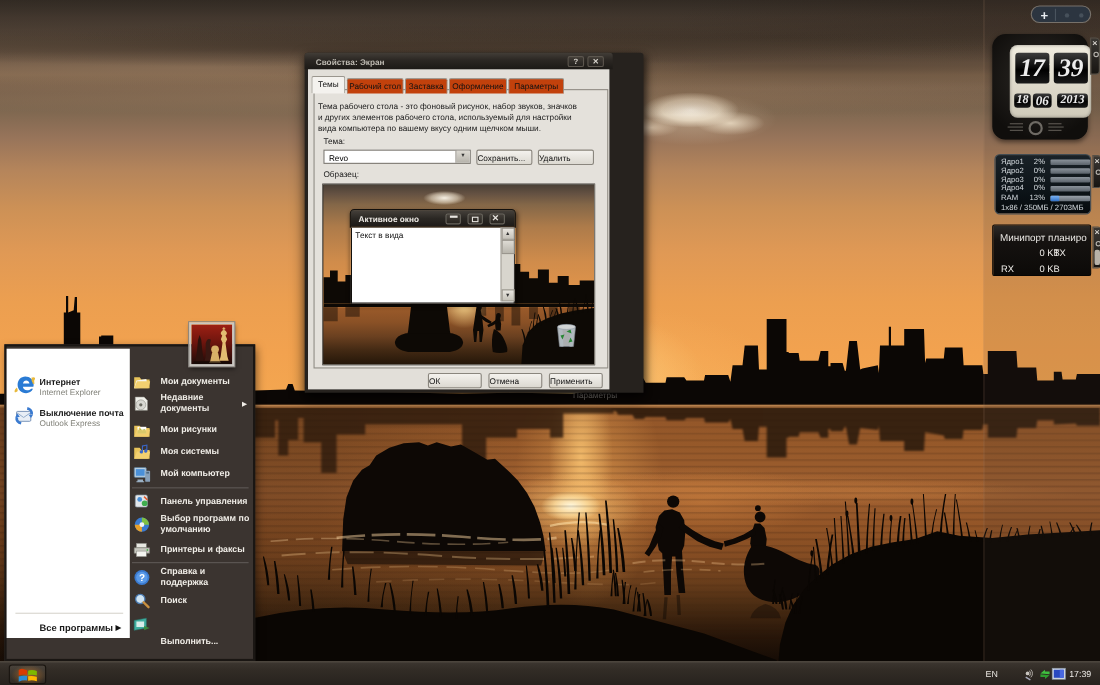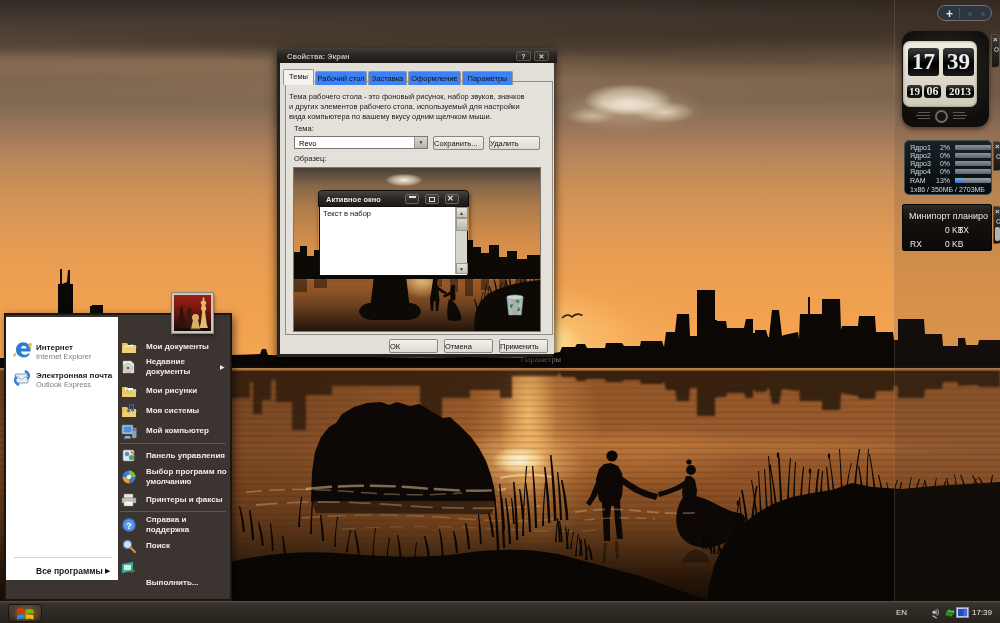--- a/index.html
+++ b/index.html
@@ -45,21 +45,21 @@
 #startbtn{left:8px;top:604px;width:34px;height:18px;border-radius:3px;background:radial-gradient(ellipse 20px 12px at 17px 9px, rgba(255,150,40,0.5), rgba(70,60,50,0.2) 80%),linear-gradient(to bottom,#4a443c,#2b2620);border:1px solid #191510;}
 #trayEN{left:896px;top:608px;color:#e8e5e0;font-size:8px;}
 #traytime{left:972px;top:608px;color:#efede9;font-size:8px;}
 
 #pill{left:937px;top:5px;width:55px;height:16px;border-radius:9px;background:#2c3540;border:1px solid #77716a;}
 #pill .plus{position:absolute;left:8px;top:1px;color:#e8ecf0;font-size:12px;font-weight:bold;}
 #pill .div{position:absolute;left:21px;top:2px;width:1px;height:11px;background:#4a545e;}
 #pill .d1{position:absolute;left:30px;top:6px;width:4px;height:4px;background:#46505a;border-radius:2px;}
 #pill .d2{position:absolute;left:43px;top:6px;width:4px;height:4px;background:#46505a;border-radius:2px;}
 #clockg{left:902px;top:31px;width:87px;height:96px;border-radius:12px;background:radial-gradient(ellipse 60px 60px at 44px 40px,#2e2b27,#100e0c 92%);box-shadow:0 2px 5px rgba(0,0,0,0.5);}
-#clockface{position:absolute;left:1px;top:10px;width:74px;height:66px;border-radius:7px;background:linear-gradient(to bottom,#f0ecdf,#cfcaba);box-shadow:inset 0 0 3px rgba(0,0,0,0.4);}
+#clockface{position:absolute;left:16px;top:10px;width:74px;height:66px;border-radius:7px;background:linear-gradient(to bottom,#f0ecdf,#cfcaba);box-shadow:inset 0 0 3px rgba(0,0,0,0.4);font-style:italic;}
 .digbox{position:absolute;background:linear-gradient(to bottom,#3c3c3c,#0d0d0d 45%,#000 55%,#1a1a1a);border-radius:3px;color:#ededed;font-family:"Liberation Serif",serif;font-weight:bold;text-align:center;}
 #dh{left:5px;top:7px;width:31px;height:28px;font-size:23px;line-height:27px;}
 #dm{left:40px;top:7px;width:31px;height:28px;font-size:23px;line-height:27px;}
 #ddots{position:absolute;left:35px;top:14px;width:2px;height:14px;color:#e8e4d8;font-size:9px;line-height:7px;}
 #dd1{left:4px;top:44px;width:15px;height:13px;font-size:11px;line-height:13px;}
 #dd2{left:21px;top:44px;width:17px;height:13px;font-size:12px;line-height:13px;}
 #dd3{left:43px;top:44px;width:28px;height:13px;font-size:11px;line-height:13px;}
 #clkcirc{position:absolute;left:33px;top:79px;width:13px;height:13px;border:2px solid #6e6a64;border-radius:50%;}
 .clin{position:absolute;height:1px;background:#5c5852;}
 #cpug{left:904px;top:140px;width:88px;height:55px;border-radius:5px;background:linear-gradient(to bottom,#1a2228,#0b1216 70%,#060a0d);border:1px solid #414b52;color:#d5dbdf;font-size:7px;}
@@ -76,26 +76,26 @@
 #startmenu{left:4px;top:313px;width:228px;height:288px;background:#3b3430;border:2px solid #1a1613;box-shadow:2px 3px 8px rgba(0,0,0,0.55);}
 #smleft{position:absolute;left:0px;top:2px;width:112px;height:263px;background:#ffffff;}
 #smright{position:absolute;left:112px;top:2px;width:112px;height:263px;}
 #smbottom{position:absolute;left:0;top:267px;width:224px;height:17px;background:linear-gradient(to bottom,#423b36,#2c2722 16px);}
 .smbbtn{width:19px;height:12px;background:linear-gradient(to bottom,#4a443e,#27221e);border:1px solid #15120f;border-radius:2px;}
 .smitem{position:absolute;left:28px;font-size:8px;font-weight:bold;color:#f0ede7;white-space:nowrap;line-height:10px;}
 .smico{position:absolute;left:3px;width:16px;height:16px;}
 .smdiv{position:absolute;left:2px;width:106px;height:1px;background:rgba(255,255,255,0.18);}
 #chesspic{left:172px;top:293px;width:41px;height:40px;border:2px solid #c9c6c1;box-shadow:0 0 0 1px #8a8680, 1px 2px 4px rgba(0,0,0,0.5);}
 
-#dlg{left:277px;top:48px;width:276px;height:309px;background:#26221e;border-radius:3px 3px 0 0;box-shadow:0 5px 12px rgba(0,0,0,0.6), 2px 2px 6px rgba(0,0,0,0.4);}
+#dlg{left:277px;top:48px;width:308px;height:309px;background:#26221e;border-radius:3px 3px 0 0;box-shadow:0 5px 12px rgba(0,0,0,0.6), 2px 2px 6px rgba(0,0,0,0.4);}
 #dlgtitle{position:absolute;left:0;top:0;width:280px;height:15px;background:linear-gradient(to bottom,#423d37,#2b2723 45%,#1c1916);border-radius:3px 3px 0 0;}
 .dlgtbtn{position:absolute;top:3px;width:15px;height:10px;background:linear-gradient(to bottom,#403b35,#262320);border:1px solid #5c564e;border-radius:2px;color:#d8d4cd;font-size:7px;font-weight:bold;text-align:center;line-height:9px;}
 #dlgbody{position:absolute;left:3px;top:15px;width:274px;height:291px;background:#e2dfd9;font-size:7.5px;}
 #tabpage{position:absolute;left:5px;top:18px;width:268px;height:254px;border:1px solid #908c84;background:#e4e1db;}
-.tab{position:absolute;top:8px;height:14px;background:#3b82f6;border:1px solid #9a968e;border-bottom:none;border-radius:2px 2px 0 0;font-size:7.5px;color:#111;text-align:center;line-height:13px;}
+.tab{position:absolute;top:8px;height:14px;background:#c2410c;border:1px solid #9a968e;border-bottom:none;border-radius:2px 2px 0 0;font-size:7.5px;color:#111;text-align:center;line-height:13px;}
 .tabactive{top:6px;height:16px;background:#f4f2ee;z-index:3;}
 .dtxt{font-size:7.5px;color:#1a1a1a;}
 #combo{position:absolute;left:14px;top:73px;width:134px;height:13px;background:#fff;border:1px solid #7a766e;}
 #comboarrow{position:absolute;right:0;top:0;width:13px;height:11px;background:linear-gradient(to bottom,#dcd9d2,#b5b2aa);border-left:1px solid #9a968e;font-size:5px;color:#333;text-align:center;line-height:11px;}
 .dbtn{position:absolute;height:14px;background:linear-gradient(to bottom,#f4f2ee,#dcd9d1);border:1px solid #8a867e;border-radius:2px;font-size:7.5px;color:#111;text-align:left;line-height:13px;}
 #preview{position:absolute;left:13px;top:104px;width:248px;height:165px;border:1px solid #7a766e;background:#000;}
 #pvsky{position:absolute;left:0;top:0;width:246px;height:163px;background:
 radial-gradient(ellipse 24px 8px at 110px 12px, rgba(248,242,230,0.98) 0%, rgba(240,228,206,0.55) 50%, rgba(235,220,195,0) 80%),
 radial-gradient(ellipse 30px 30px at 128px 108px, rgba(255,225,150,0.9), rgba(255,200,110,0) 75%),
 linear-gradient(to bottom,#4a4036 0px,#645142 8px,#846748 18px,#ad7b4a 38px,#d08c4b 70px,#e2954a 100px,#e89a4e 110px,
@@ -279,21 +279,21 @@
       <div class="div"></div>
       <div class="d1"></div>
       <div class="d2"></div>
     </div>
 
  <div id="clockg" class="abs">
   <div id="clockface">
    <div id="dh" class="digbox">17</div>
         <div id="dm" class="digbox">39</div>
    <div id="ddots">·<br>·</div>
-   <div id="dd1" class="digbox">19</div>
+   <div id="dd1" class="digbox">18</div>
         <div id="dd2" class="digbox">06</div>
         <div id="dd3" class="digbox">2013</div>
   </div>
   <div id="clkcirc"></div>
   <div class="clin" style="left:16px;top:81px;width:12px;"></div>
   <div class="clin" style="left:14px;top:84px;width:14px;"></div>
   <div class="clin" style="left:16px;top:87px;width:12px;"></div>
   <div class="clin" style="left:51px;top:81px;width:12px;"></div>
   <div class="clin" style="left:51px;top:84px;width:14px;"></div>
   <div class="clin" style="left:51px;top:87px;width:12px;"></div>
@@ -362,21 +362,21 @@
    <div class="t" style="left:30px;top:26px;font-size:8px;font-weight:bold;color:#1a1a1a;">Интернет</div>
    <div class="t" style="left:30px;top:35px;font-size:7.5px;color:#808078;">Internet Explorer</div>
    <svg class="abs" style="left:6px;top:51px;" width="20" height="20" viewBox="0 0 20 20">
     <rect x="3" y="6" width="13" height="9" rx="1" fill="#e8eef6" stroke="#6a88b0" stroke-width="0.8"></rect>
     <path d="M3,7 L9.5,11.5 16,7" fill="none" stroke="#8aa4c4" stroke-width="0.8"></path>
     <path d="M13,2 a6,6 0 0 1 5,7 l-2.5,-0.6 a3.5,3.5 0 0 0 -3,-4 Z" fill="#3a7ad0"></path>
     <path d="M18,9 l-4,0 2.2,3 Z" fill="#3a7ad0"></path>
     <path d="M7,18 a6,6 0 0 1 -5,-7 l2.5,0.6 a3.5,3.5 0 0 0 3,4 Z" fill="#3a7ad0"></path>
     <path d="M2,11 l4,0 -2.2,-3 Z" fill="#3a7ad0"></path>
    </svg>
-   <div class="t" style="left:30px;top:54px;font-size:8px;font-weight:bold;color:#1a1a1a;">Электронная почта</div>
+   <div class="t" style="left:30px;top:54px;font-size:8px;font-weight:bold;color:#1a1a1a;">Выключение почта</div>
    <div class="t" style="left:30px;top:63px;font-size:7.5px;color:#808078;">Outlook Express</div>
    <div class="abs" style="left:8px;top:240px;width:98px;height:1px;background:#d8d5ce;"></div>
    <div class="t" style="left:30px;top:249px;font-size:8.5px;font-weight:bold;color:#1a1a1a;">Все программы</div>
    <div class="t" style="left:99px;top:250px;font-size:7px;color:#111;">▶</div>
   </div>
   <div id="smright">
    <svg class="smico" style="top:22px;" viewBox="0 0 16 16">
           <path d="M1,4 l5,0 1.5,2 7.5,0 0,8 -14,0 Z" fill="#e8c35a"></path>
           <path d="M3,7 l9,-1.5 1.5,8 -12.5,0.5 Z" fill="#f5f5f0"></path>
           <path d="M1,14 L3.5,7.5 15.5,7.5 14,14 Z" fill="#f2d070"></path>
@@ -543,21 +543,21 @@
                 <span style="position:absolute;left:3px;top:1px;width:7px;height:2px;background:#e8e5e0;"></span>
               </div>
       <div class="pvwbtn" style="left:106px;">
                 <span style="position:absolute;left:3px;top:2px;width:6px;height:5px;border:1.5px solid #e8e5e0;"></span>
               </div>
       <div class="pvwbtn" style="left:126px;">
                 <span style="position:absolute;left:1px;top:-1px;font-size:8px;color:#e8e5e0;font-weight:bold;">✕</span>
               </div>
      </div>
      <div id="pvwinbody">
-      <span style="position:absolute;left:3px;top:2px;font-size:7.5px;color:#111;">Текст в набор</span>
+      <span style="position:absolute;left:3px;top:2px;font-size:7.5px;color:#111;">Текст в вида</span>
       <div id="pvscroll">
        <div class="pvsbtn" style="top:0;">
                   <span class="pvarr">▲</span>
                 </div>
        <div class="pvthumb"></div>
        <div class="pvsbtn" style="bottom:0;">
                   <span class="pvarr">▼</span>
                 </div>
       </div>
      </div>

